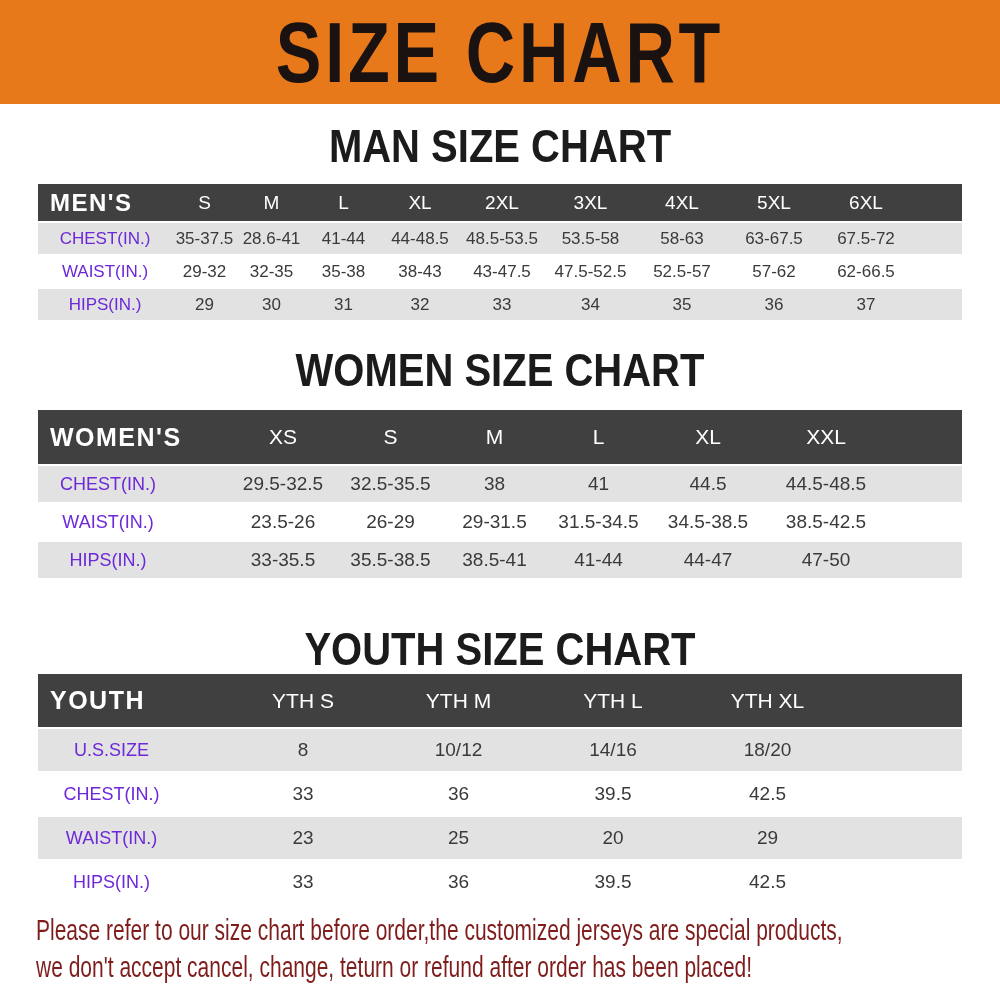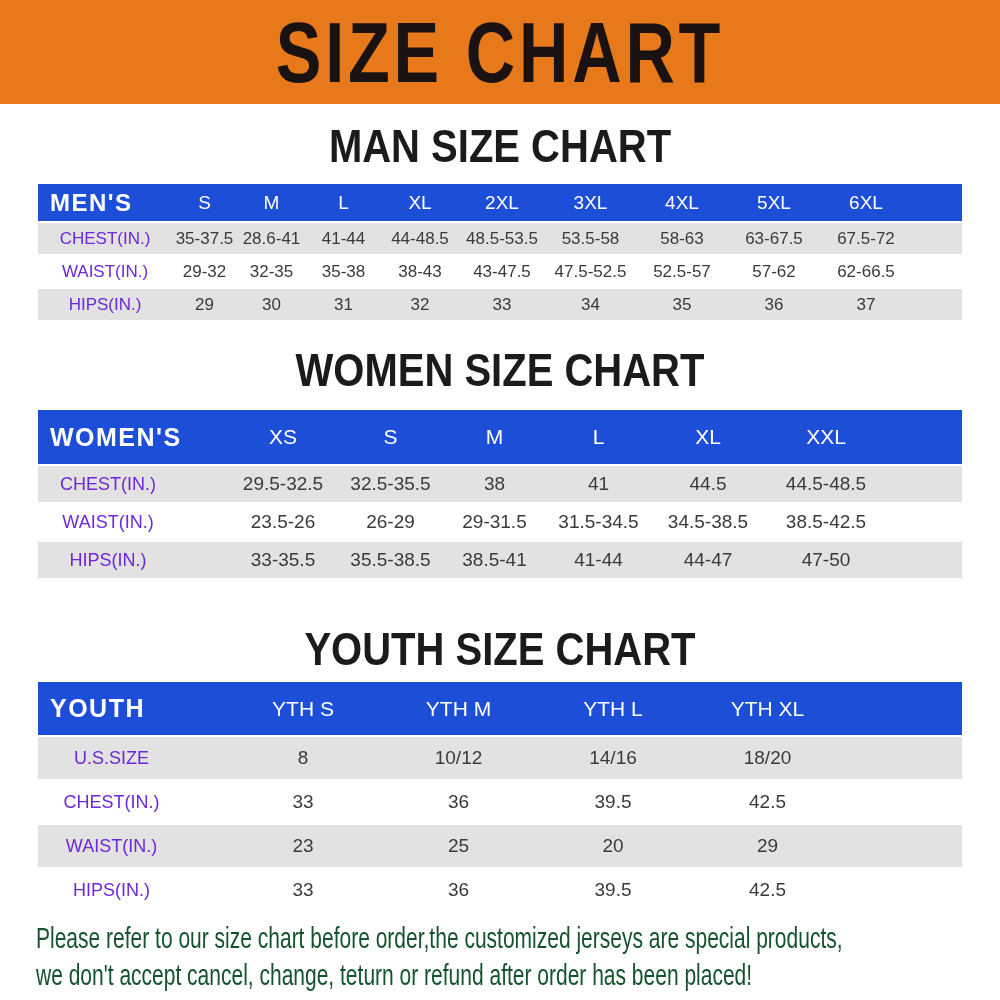--- a/index.html
+++ b/index.html
@@ -26,23 +26,23 @@
   }
   .title-man{margin-top:21px;}
   .title-women{margin-top:29px;}
   .title-youth{margin-top:50px;}
   table.size-table{
     border-collapse:collapse;table-layout:fixed;
     width:924px;margin-left:38px;
   }
   table.men{margin-top:17px;}
   table.women{margin-top:19px;}
-  table.youth{margin-top:12px;}
+  table.youth{margin-top:4px;}
   thead th{
-    background:#1d4ed8;color:#ffffff;font-weight:normal;
+    background:#404040;color:#ffffff;font-weight:normal;
     text-align:center;padding:0;
   }
   .men thead th{height:37px;font-size:19px;}
   .women thead th{height:54px;font-size:21px;}
   .youth thead th{height:53px;font-size:21px;}
   thead th.label{
     font-weight:bold;text-align:left;padding-left:12px;letter-spacing:1.5px;
   }
   .men thead th.label{font-size:24px;}
   .women thead th.label,.youth thead th.label{font-size:25px;}
@@ -52,21 +52,21 @@
   }
   .men tbody td{height:31px;font-size:17px;}
   .women tbody td{height:36px;font-size:19px;}
   .youth tbody td{height:42px;font-size:19px;}
   tbody td.label{color:#6d28d9;}
   .men tbody td.label{font-size:17px;}
   .women tbody td.label,.youth tbody td.label{font-size:18px;}
   .women tbody td.label{padding-right:50px;}
   .youth tbody td.label{padding-right:40px;}
   tbody tr:nth-child(odd) td{background:#E2E2E2;}
-  .disclaimer{margin:8px 0 16px 36px;color:#14532d;}
+  .disclaimer{margin:8px 0 16px 36px;color:#7f1d1d;}
   .disclaimer-line{
     display:block;white-space:nowrap;
     font-size:30px;line-height:37px;
     transform:scaleX(0.70);transform-origin:0 50%;
   }
 </style>
 </head>
 <body>
 
 <div class="page">

